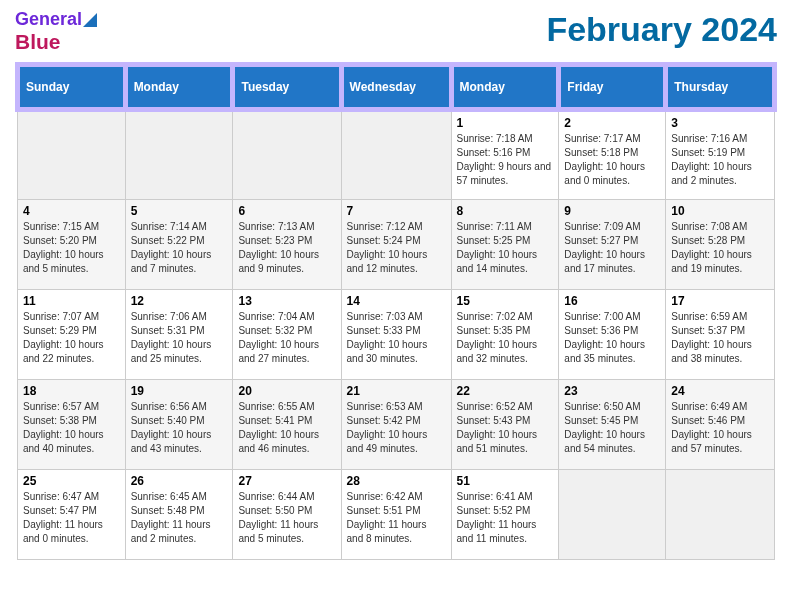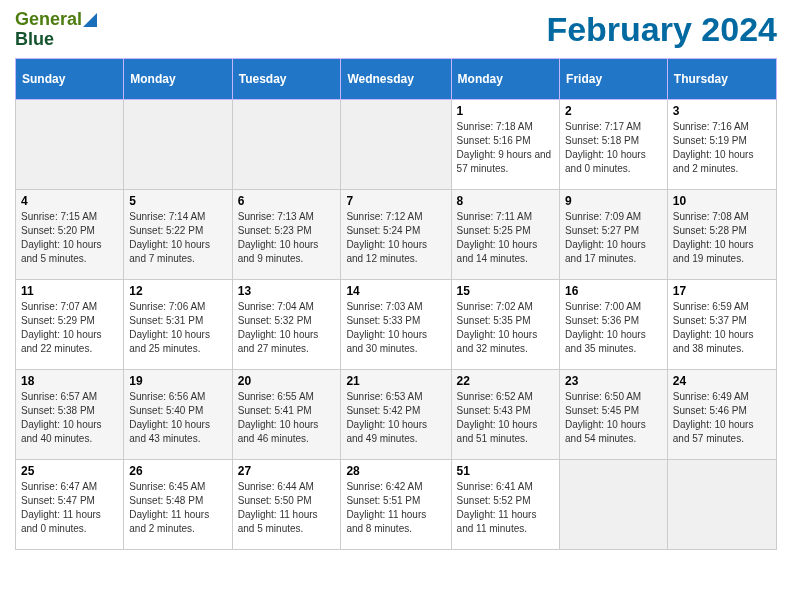--- a/index.html
+++ b/index.html
@@ -41,21 +41,21 @@
       border-collapse: collapse;
       font-size: 11px;
     }
     thead tr th {
       background-color: #2176c7;
       color: #fff;
       text-align: left;
       padding: 13px 6px;
       font-size: 12px;
       font-weight: bold;
-      border: 1px solid #c4b5fd;
+      border: 5px solid #c4b5fd;
     }
     tbody tr td {
       border: 1px solid #ccc;
       vertical-align: top;
       padding: 4px 5px;
       min-height: 80px;
       height: 90px;
       width: 113px;
     }
     tbody tr:nth-child(even) td {
@@ -78,26 +78,26 @@
     .empty-cell {
       background-color: #f0f0f0 !important;
     }
   </style>
 </head>
 <body>
 
 <div class="header-area">
   <div class="logo">
     <div>
-      <span style="color:#4d7c0f;font-weight:bold;font-size:18px;">General</span><svg width="14" height="14" viewBox="0 0 14 14" style="display:inline-block;margin-left:1px;vertical-align:middle;">
+      <span style="color:#6d28d9;font-weight:bold;font-size:18px;">General</span><svg width="14" height="14" viewBox="0 0 14 14" style="display:inline-block;margin-left:1px;vertical-align:middle;">
           <polygon points="0,14 14,0 14,14" fill="#1a6fba"></polygon>
         </svg>
     </div>
     <div>
-      <span style="color:#14532d;font-weight:bold;font-size:18px;">Blue</span>
+      <span style="color:#be185d;font-weight:bold;font-size:21px;">Blue</span>
     </div>
   </div>
   <div class="title-area">
     <div class="main-title">February 2024</div>
   </div>
 </div>
 
 <table>
   <thead>
     <tr>

